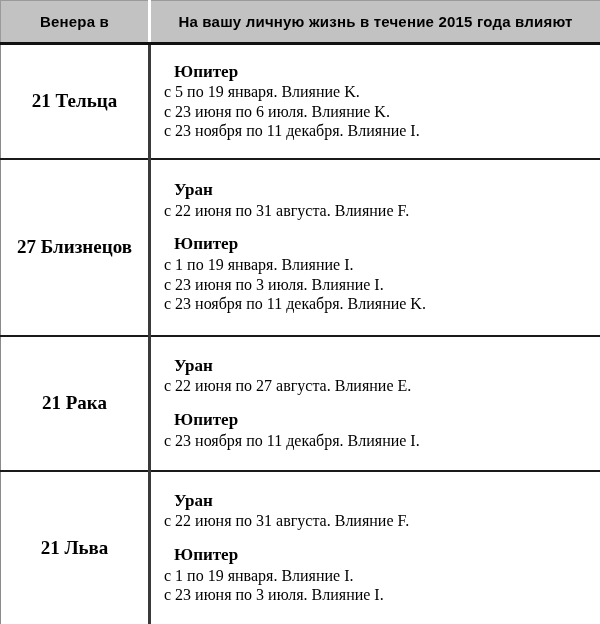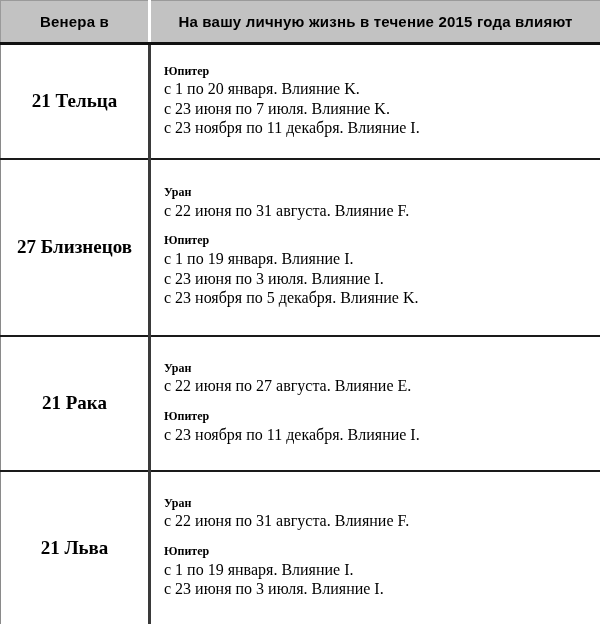--- a/index.html
+++ b/index.html
@@ -91,23 +91,23 @@
     padding: 6px 8px 6px 13px;
   }
 
   .planet-block + .planet-block {
     margin-top: 14px;
   }
 
   .planet-name {
     font-family: "Liberation Serif", "DejaVu Serif", serif;
     font-weight: bold;
-    font-size: 12px;
+    font-size: 17px;
     line-height: 1.16;
-    margin: 0 0 1px 0;
+    margin: 0 0 1px 10px;
   }
 
   .influence-line {
     font-family: "Liberation Serif", "DejaVu Serif", serif;
     font-weight: normal;
     font-size: 16px;
     line-height: 1.22;
     margin: 0;
     white-space: nowrap;
   }
@@ -128,38 +128,38 @@
         <th class="header-cell header-sign">Венера в</th>
         <th class="header-cell header-desc">На вашу личную жизнь в течение 2015 года влияют</th>
       </tr>
     </thead>
     <tbody id="table-body">
         <tr class="row-0">
           <td class="sign-cell">21 Тельца</td>
           <td class="detail-cell">
             <div class="planet-block">
               <div class="planet-name">Юпитер</div>
-              <div class="influence-line">с 1 по 20 января. Влияние K.</div>
-              <div class="influence-line">с 23 июня по 7 июля. Влияние K.</div>
+              <div class="influence-line">с 5 по 19 января. Влияние K.</div>
+              <div class="influence-line">с 23 июня по 6 июля. Влияние K.</div>
               <div class="influence-line">с 23 ноября по 11 декабря. Влияние I.</div>
             </div>
           </td>
         </tr>
         <tr class="row-1">
           <td class="sign-cell">27 Близнецов</td>
           <td class="detail-cell">
             <div class="planet-block">
               <div class="planet-name">Уран</div>
               <div class="influence-line">с 22 июня по 31 августа. Влияние F.</div>
             </div>
             <div class="planet-block">
               <div class="planet-name">Юпитер</div>
               <div class="influence-line">с 1 по 19 января. Влияние I.</div>
               <div class="influence-line">с 23 июня по 3 июля. Влияние I.</div>
-              <div class="influence-line">с 23 ноября по 5 декабря. Влияние K.</div>
+              <div class="influence-line">с 23 ноября по 11 декабря. Влияние K.</div>
             </div>
           </td>
         </tr>
         <tr class="row-2">
           <td class="sign-cell">21 Рака</td>
           <td class="detail-cell">
             <div class="planet-block">
               <div class="planet-name">Уран</div>
               <div class="influence-line">с 22 июня по 27 августа. Влияние E.</div>
             </div>

